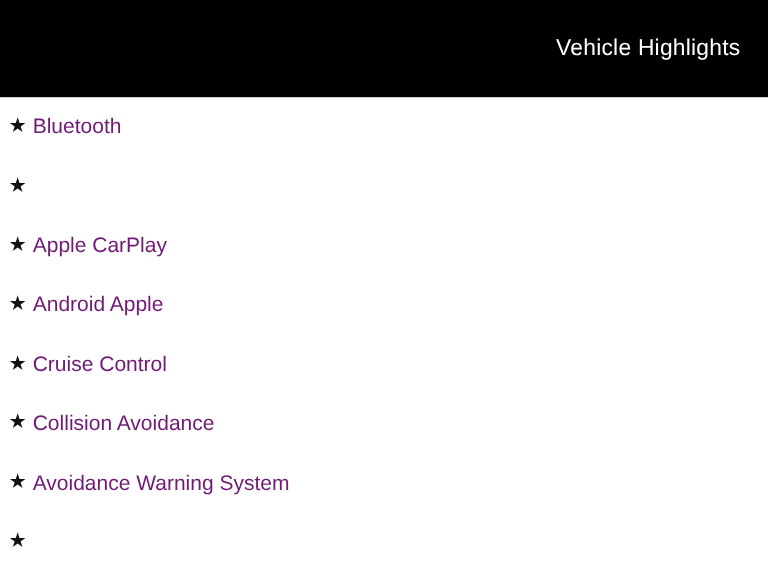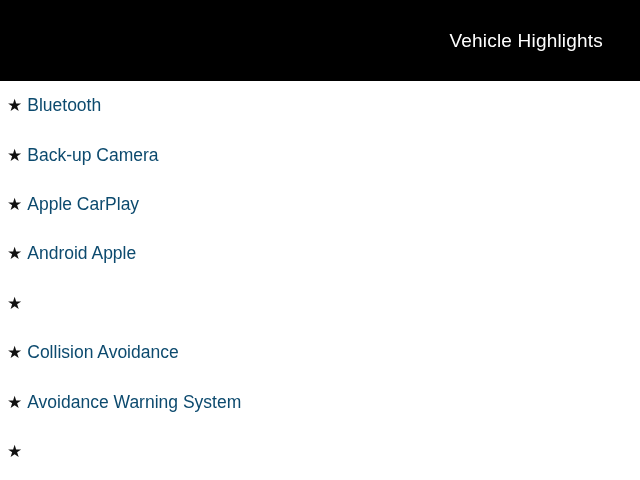--- a/index.html
+++ b/index.html
@@ -19,21 +19,21 @@
     display: flex;
     flex-direction: column;
   }
   .header {
     height: 81px;
     flex: 0 0 81px;
     background: #000000;
     display: flex;
     align-items: center;
     justify-content: flex-end;
-    padding-right: 37px;
+    padding-right: 23px;
     box-sizing: border-box;
   }
   .header-title {
     color: #ffffff;
     font-size: 19px;
     line-height: 1;
     letter-spacing: 0.2px;
   }
   .feature-list {
     flex: 1 1 auto;
@@ -52,55 +52,55 @@
   .star {
     font-size: 17px;
     line-height: 1;
     color: #111111;
     margin-right: 5px;
     font-family: "DejaVu Sans", sans-serif;
   }
   .feature-label {
     font-size: 17.5px;
     line-height: 1.2;
-    color: #0c4a6e;
+    color: #701a75;
   }
 </style>
 </head>
 <body>
 
 <div class="page">
 
   <div class="header">
     <span class="header-title">Vehicle Highlights</span>
   </div>
 
   <div class="feature-list">
   <div class="feature-row">
     <span class="star">★</span>
     <span class="feature-label">Bluetooth</span>
   </div>
 
   <div class="feature-row">
     <span class="star">★</span>
-    <span class="feature-label">Back-up Camera</span>
   </div>
 
   <div class="feature-row">
     <span class="star">★</span>
     <span class="feature-label">Apple CarPlay</span>
   </div>
 
   <div class="feature-row">
     <span class="star">★</span>
     <span class="feature-label">Android Apple</span>
   </div>
 
   <div class="feature-row">
     <span class="star">★</span>
+    <span class="feature-label">Cruise Control</span>
   </div>
 
   <div class="feature-row">
     <span class="star">★</span>
     <span class="feature-label">Collision Avoidance</span>
   </div>
 
   <div class="feature-row">
     <span class="star">★</span>
     <span class="feature-label">Avoidance Warning System</span>

